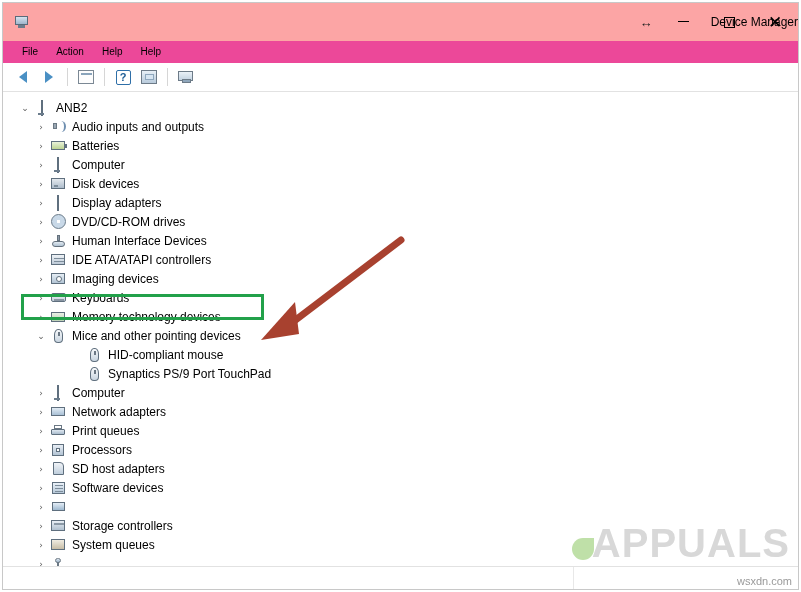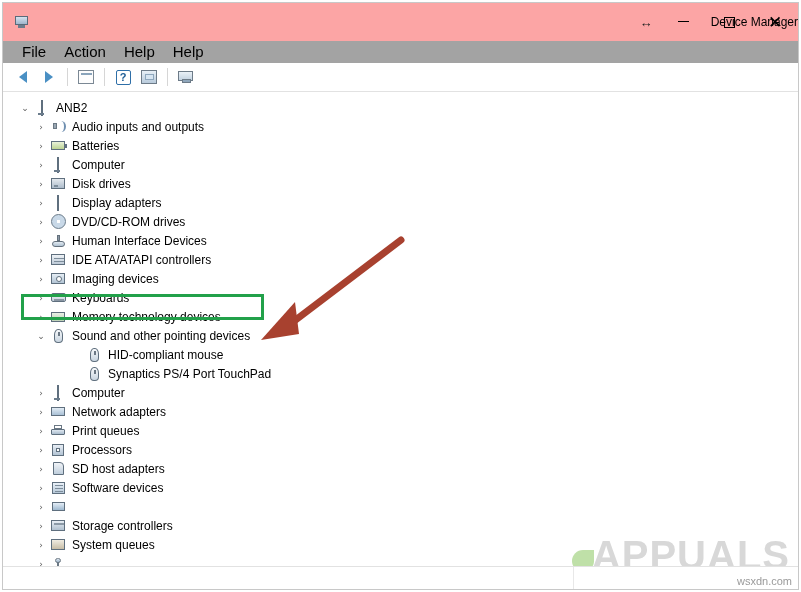--- a/index.html
+++ b/index.html
@@ -104,22 +104,22 @@
     line-height: 17px;
     font-family: "DejaVu Sans", sans-serif;
     font-weight: 300;
   }
   
   .menubar {
     height: 22px;
     display: flex;
     align-items: center;
     padding-left: 10px;
-    font-size: 15px;
-    background: #a3a3a3;
+    font-size: 10px;
+    background: #ec4899;
   }
   .menu-item {
     padding: 2px 9px 3px 9px;
     color: #000;
   }
   
   .toolbar {
     height: 28px;
     display: flex;
     align-items: center;
@@ -311,21 +311,21 @@
     left: 250px;
     top: 250px;
     width: 160px;
     height: 110px;
     pointer-events: none;
   }
   
   .watermark {
     position: absolute;
     right: 8px;
-    bottom: 0;
+    bottom: 12px;
     pointer-events: none;
   }
   .wm-main {
     font-size: 40px;
     font-weight: bold;
     letter-spacing: 1px;
     color: #d8d8d8;
     line-height: 40px;
     font-family: "Liberation Sans", sans-serif;
   }
@@ -458,21 +458,21 @@
           <span class="node-icon">
             <span class="i-computer"><span class="m"></span><span class="b"></span></span>
           </span>
           <span>Computer</span>
         </div>
         <div class="row lvl1">
           <span class="chev">›</span>
           <span class="node-icon">
             <span class="i-disk"></span>
           </span>
-          <span>Disk drives</span>
+          <span>Disk devices</span>
         </div>
         <div class="row lvl1">
           <span class="chev">›</span>
           <span class="node-icon">
             <span class="i-display"><span class="m"></span></span>
           </span>
           <span>Display adapters</span>
         </div>
         <div class="row lvl1">
           <span class="chev">›</span>
@@ -517,35 +517,35 @@
           <span class="node-icon">
             <span class="i-memory"></span>
           </span>
           <span>Memory technology devices</span>
         </div>
         <div class="row lvl1">
           <span class="chev">⌄</span>
           <span class="node-icon">
             <span class="i-mouse"></span>
           </span>
-          <span>Sound and other pointing devices</span>
+          <span>Mice and other pointing devices</span>
         </div>
         <div class="row lvl2">
           <span class="chev"></span>
           <span class="node-icon">
             <span class="i-mouse"></span>
           </span>
           <span>HID-compliant mouse</span>
         </div>
         <div class="row lvl2">
           <span class="chev"></span>
           <span class="node-icon">
             <span class="i-mouse"></span>
           </span>
-          <span>Synaptics PS/4 Port TouchPad</span>
+          <span>Synaptics PS/9 Port TouchPad</span>
         </div>
         <div class="row lvl1">
           <span class="chev">›</span>
           <span class="node-icon">
             <span class="i-monitor"><span class="m"></span><span class="b"></span></span>
           </span>
           <span>Computer</span>
         </div>
         <div class="row lvl1">
           <span class="chev">›</span>

